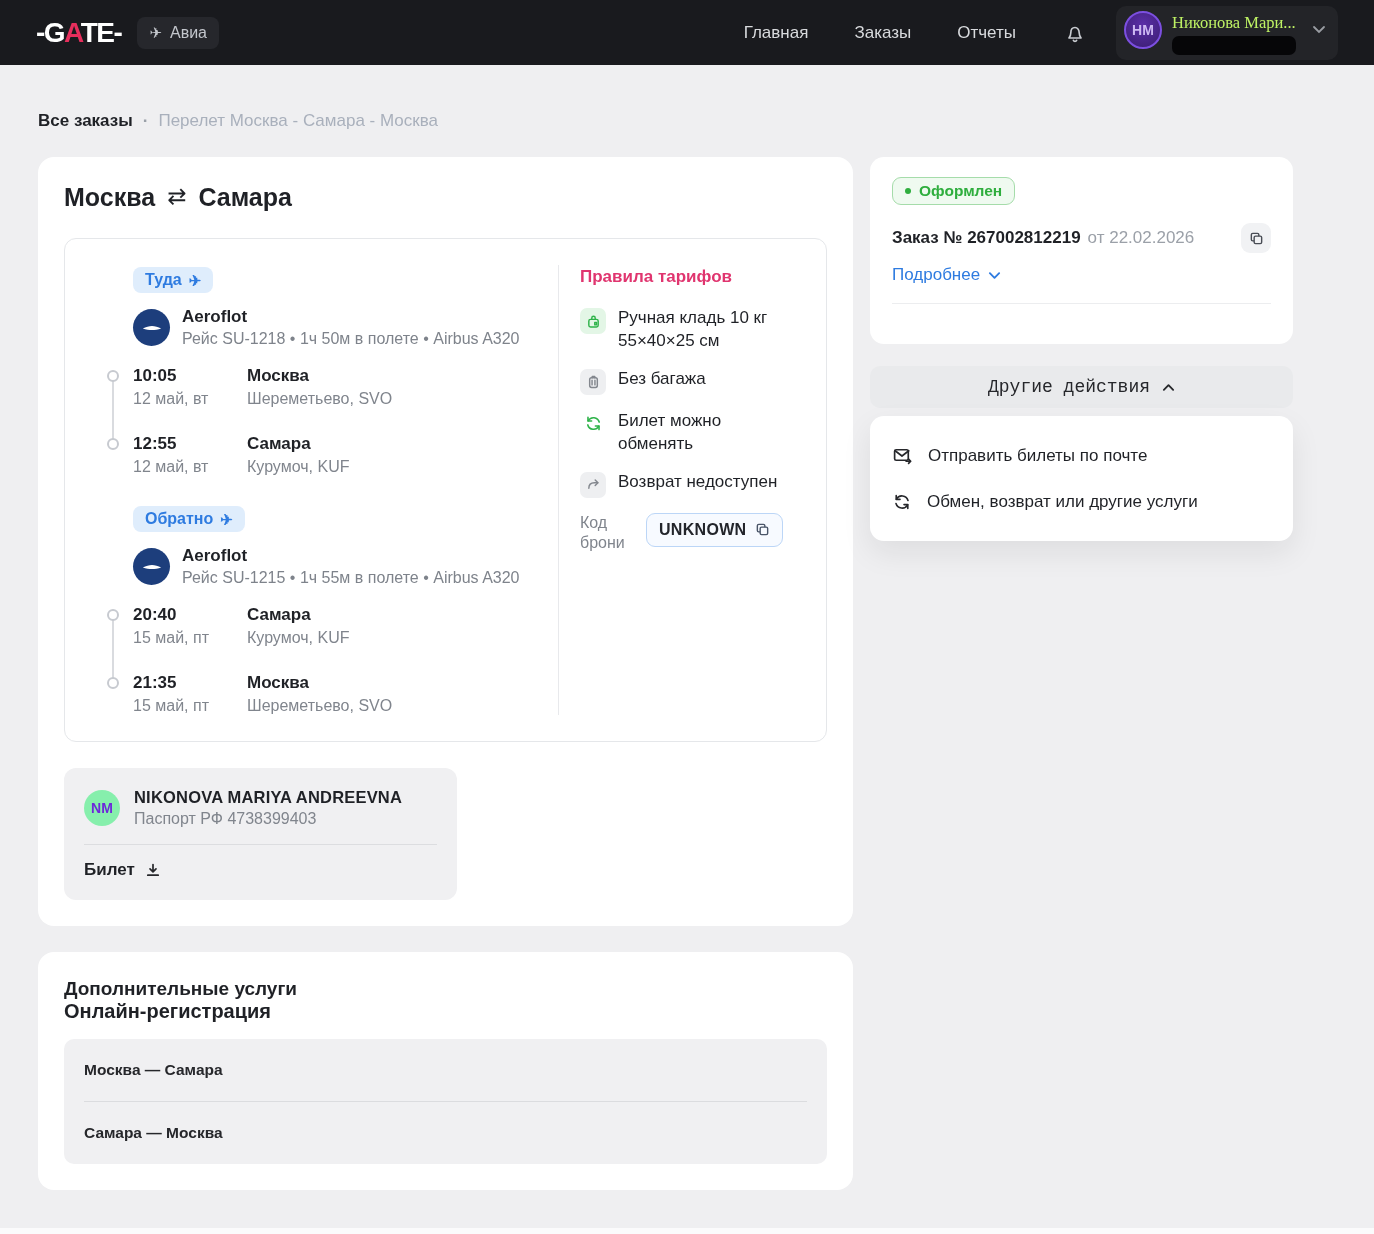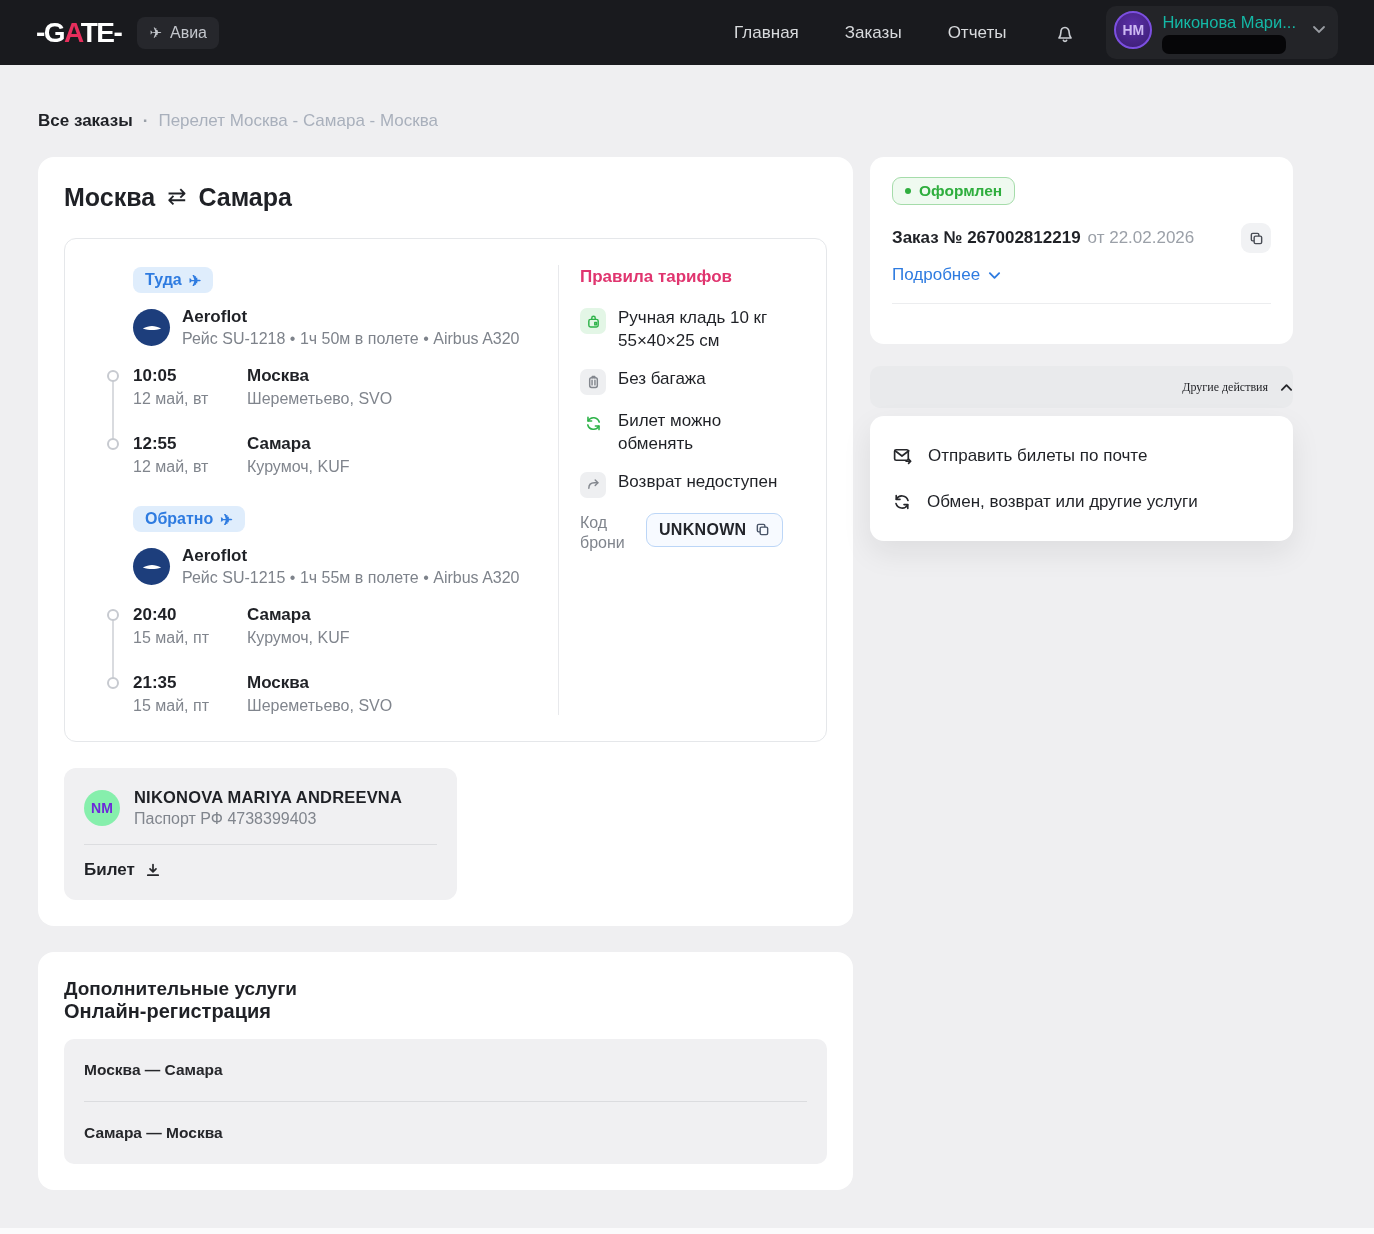--- a/index.html
+++ b/index.html
@@ -19,21 +19,21 @@
   .plane-glyph { font-size:15px; line-height:1; }
   .nav { margin-left:auto; display:flex; gap:46px; }
   .nav-item { color:#D8DADD; font-size:17px; cursor:pointer; }
   .bell { margin-left:48px; cursor:pointer; }
   .user-chip { margin-left:30px; background:#232428; border-radius:10px; padding:5px 12px 5px 8px;
     display:flex; align-items:flex-start; gap:10px; cursor:pointer; }
   .avatar-top { width:38px; height:38px; border-radius:50%; flex:none;
     background:radial-gradient(circle at 50% 35%, #5B2FA8, #3A1D70); border:2px solid #7C4FE0;
     color:#CDB9F2; font-weight:700; font-size:14px; display:flex; align-items:center; justify-content:center; }
   .user-meta { display:flex; flex-direction:column; }
-  .user-name { color:#14b8a6; font-size:16.5px; padding-top:2px; }
+  .user-name { color:#bef264; font-size:16.5px; padding-top:2px;font-family:Liberation Serif, serif; }
   .redacted { width:124px; height:19px; background:#060608; border-radius:7px; margin-top:3px; }
   .user-caret { margin:14px 0 0 6px; }
 
   
   .breadcrumb { margin:46px 38px 26px; font-size:17px; display:flex; gap:10px; align-items:center; }
   .crumb-root { font-weight:700; color:#1F2126; cursor:pointer; }
   .crumb-sep { color:#9AA0A8; font-weight:700; }
   .crumb-cur { color:#A9B0BC; }
 
   
@@ -118,23 +118,23 @@
   .details-link { margin-top:12px; color:#2E7BE0; font-size:17px; display:inline-flex; gap:8px;
     align-items:center; cursor:pointer; }
   .side-divider { border-top:1px solid #ECEDEF; margin:18px 0 16px; }
   .price-row { display:flex; align-items:flex-start; }
   .price { font-weight:700; font-size:19px; }
   .price-cap { color:#80858D; font-size:17px; margin-top:4px; }
 
   .btn-dark { margin-top:22px; width:100%; height:46px; background:#2B3040; color:#F4F5F7; font-size:17px;
     border:none; border-radius:10px; display:flex; align-items:center; justify-content:center; cursor:pointer;
     font-family:inherit; }
-  .btn-gray { margin-top:22px; width:100%; height:42px; background:#E9EAEC; color:#26272B; font-size:12px;
-    border:none; border-radius:10px; display:flex; align-items:center; justify-content:flex-end; gap:12px;
-    cursor:pointer; font-family:Liberation Serif, serif; }
+  .btn-gray { margin-top:22px; width:100%; height:42px; background:#E9EAEC; color:#26272B; font-size:18px;
+    border:none; border-radius:10px; display:flex; align-items:center; justify-content:center; gap:12px;
+    cursor:pointer; font-family:Liberation Mono, monospace; }
   .menu-card { margin-top:8px; background:#fff; border-radius:14px; padding:16px 22px;
     box-shadow:0 12px 30px rgba(20,22,28,.08); }
   .menu-item { display:flex; gap:15px; align-items:center; padding:13px 0; font-size:17px; cursor:pointer; }
   .menu-ic { color:#26272B; flex:none; }
 
   .footer-strip { position:absolute; left:0; right:0; bottom:0; height:6px; background:#FBFBFC; }
 </style>
 </head>
 <body>
 

